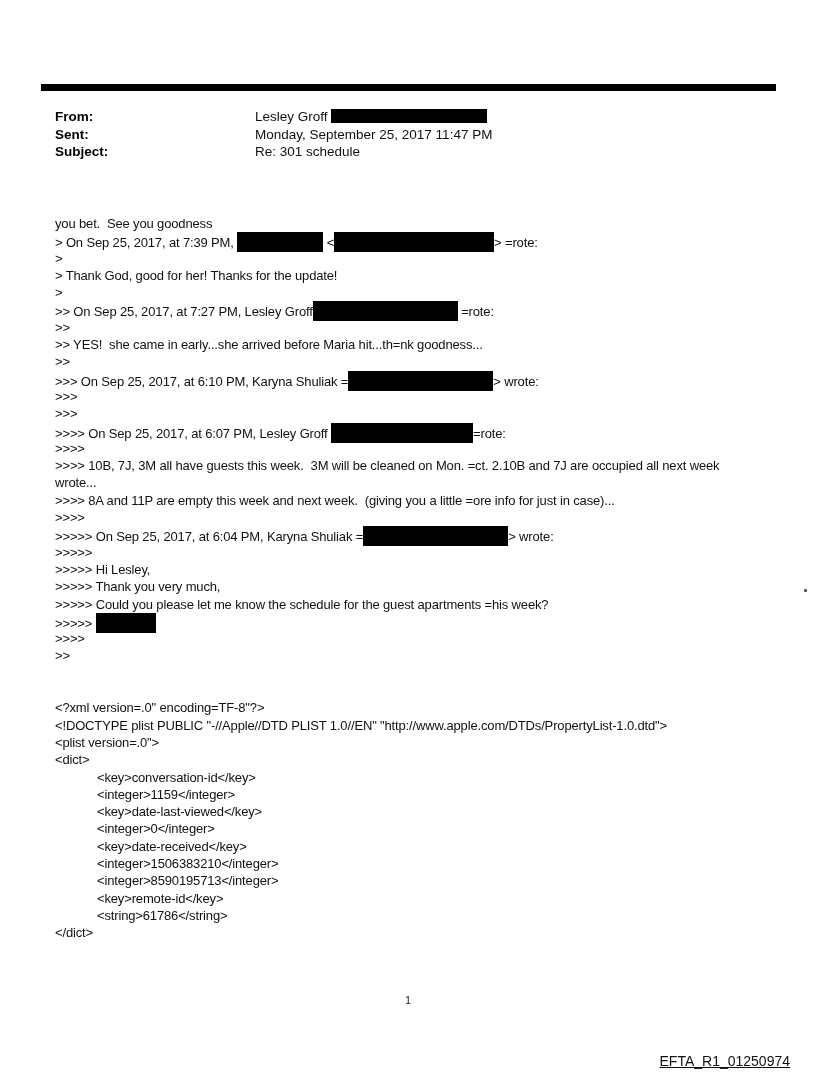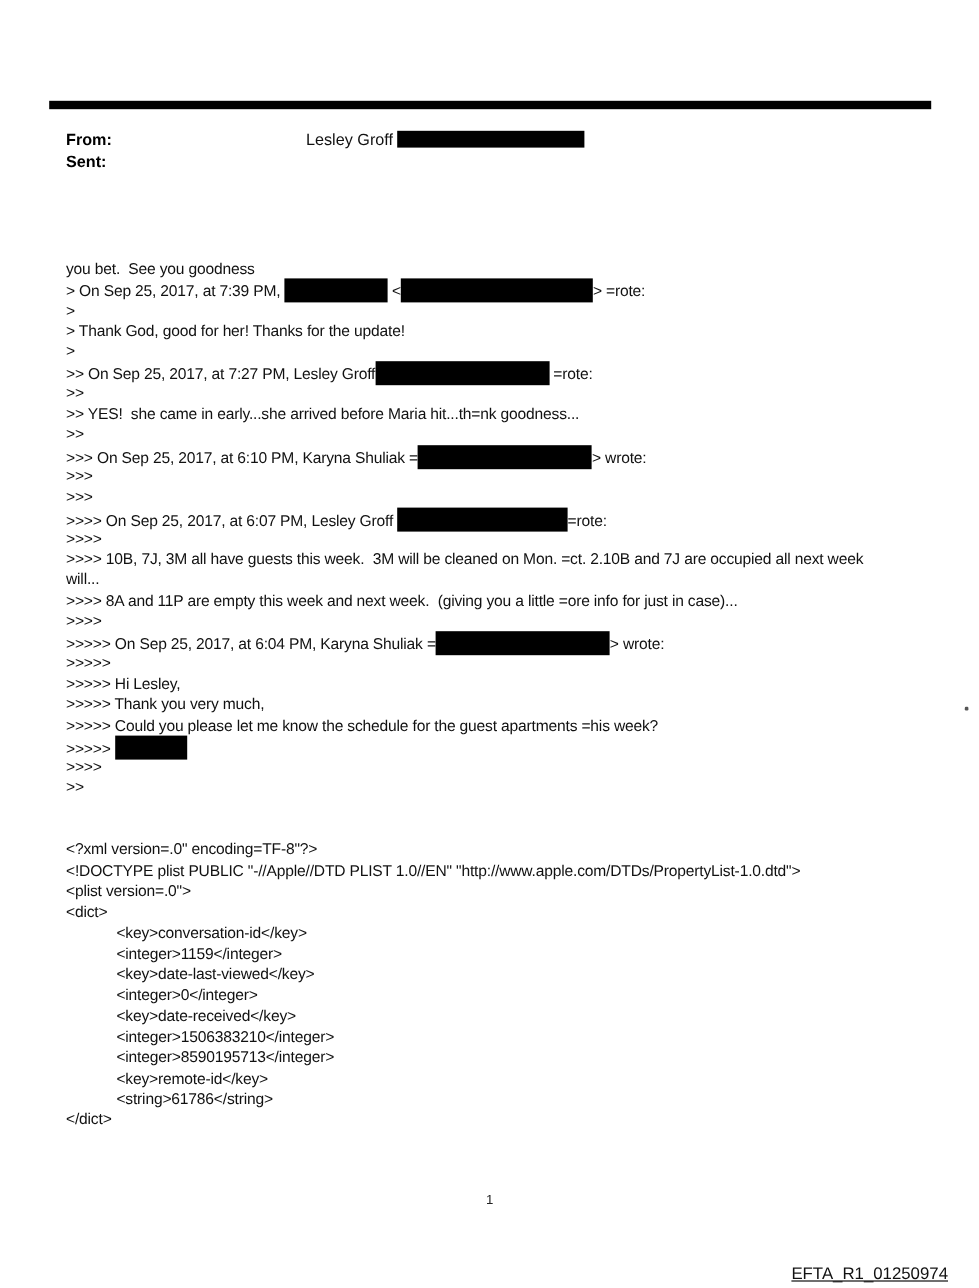--- a/index.html
+++ b/index.html
@@ -63,40 +63,45 @@
 
   <div class="top-rule"></div>
 
   <div class="email-header">
       <div class="header-row">
         <div class="header-label">From:</div>
         <div class="header-value"><span>Lesley Groff </span><span class="redaction" style="width: 156px;"></span></div>
       </div>
       <div class="header-row">
         <div class="header-label">Sent:</div>
+        <div class="header-value"><span>Monday, September 25, 2017 11:47 PM</span></div>
+      </div>
+      <div class="header-row">
+        <div class="header-label">Subject:</div>
+        <div class="header-value"><span>Re: 301 schedule</span></div>
       </div>
     </div>
 
   <div class="email-body">
       <div class="body-line"><span>you bet.  See you goodness</span></div>
       <div class="body-line"><span>&gt; On Sep 25, 2017, at 7:39 PM, </span><span class="redaction" style="width: 86px;"></span><span> &lt;</span><span class="redaction" style="width: 160px;"></span><span>&gt; =rote:</span></div>
       <div class="body-line"><span>&gt;</span></div>
       <div class="body-line"><span>&gt; Thank God, good for her! Thanks for the update!</span></div>
       <div class="body-line"><span>&gt;</span></div>
       <div class="body-line"><span>&gt;&gt; On Sep 25, 2017, at 7:27 PM, Lesley Groff</span><span class="redaction" style="width: 145px;"></span><span> =rote:</span></div>
       <div class="body-line"><span>&gt;&gt;</span></div>
       <div class="body-line"><span>&gt;&gt; YES!  she came in early...she arrived before Maria hit...th=nk goodness...</span></div>
       <div class="body-line"><span>&gt;&gt;</span></div>
       <div class="body-line"><span>&gt;&gt;&gt; On Sep 25, 2017, at 6:10 PM, Karyna Shuliak =</span><span class="redaction" style="width: 145px;"></span><span>&gt; wrote:</span></div>
       <div class="body-line"><span>&gt;&gt;&gt;</span></div>
       <div class="body-line"><span>&gt;&gt;&gt;</span></div>
       <div class="body-line"><span>&gt;&gt;&gt;&gt; On Sep 25, 2017, at 6:07 PM, Lesley Groff </span><span class="redaction" style="width: 142px;"></span><span>=rote:</span></div>
       <div class="body-line"><span>&gt;&gt;&gt;&gt;</span></div>
       <div class="body-line"><span>&gt;&gt;&gt;&gt; 10B, 7J, 3M all have guests this week.  3M will be cleaned on Mon. =ct. 2.10B and 7J are occupied all next week</span></div>
-      <div class="body-line"><span>will...</span></div>
+      <div class="body-line"><span>wrote...</span></div>
       <div class="body-line"><span>&gt;&gt;&gt;&gt; 8A and 11P are empty this week and next week.  (giving you a little =ore info for just in case)...</span></div>
       <div class="body-line"><span>&gt;&gt;&gt;&gt;</span></div>
       <div class="body-line"><span>&gt;&gt;&gt;&gt;&gt; On Sep 25, 2017, at 6:04 PM, Karyna Shuliak =</span><span class="redaction" style="width: 145px;"></span><span>&gt; wrote:</span></div>
       <div class="body-line"><span>&gt;&gt;&gt;&gt;&gt;</span></div>
       <div class="body-line"><span>&gt;&gt;&gt;&gt;&gt; Hi Lesley,</span></div>
       <div class="body-line"><span>&gt;&gt;&gt;&gt;&gt; Thank you very much,</span></div>
       <div class="body-line"><span>&gt;&gt;&gt;&gt;&gt; Could you please let me know the schedule for the guest apartments =his week?</span></div>
       <div class="body-line"><span>&gt;&gt;&gt;&gt;&gt; </span><span class="redaction" style="width: 60px;"></span></div>
       <div class="body-line"><span>&gt;&gt;&gt;&gt;</span></div>
       <div class="body-line"><span>&gt;&gt;</span></div>

